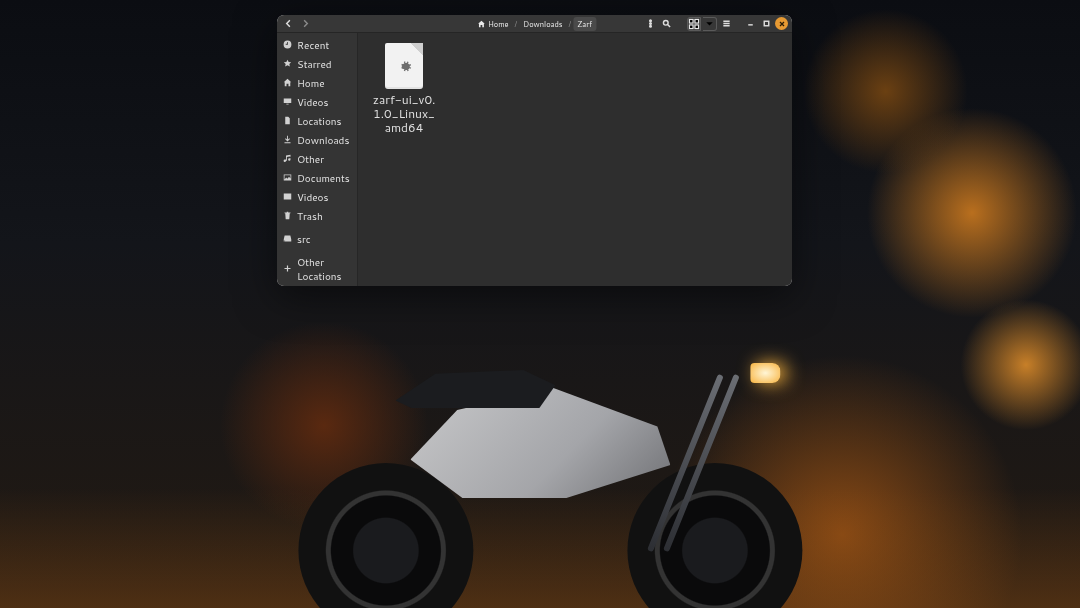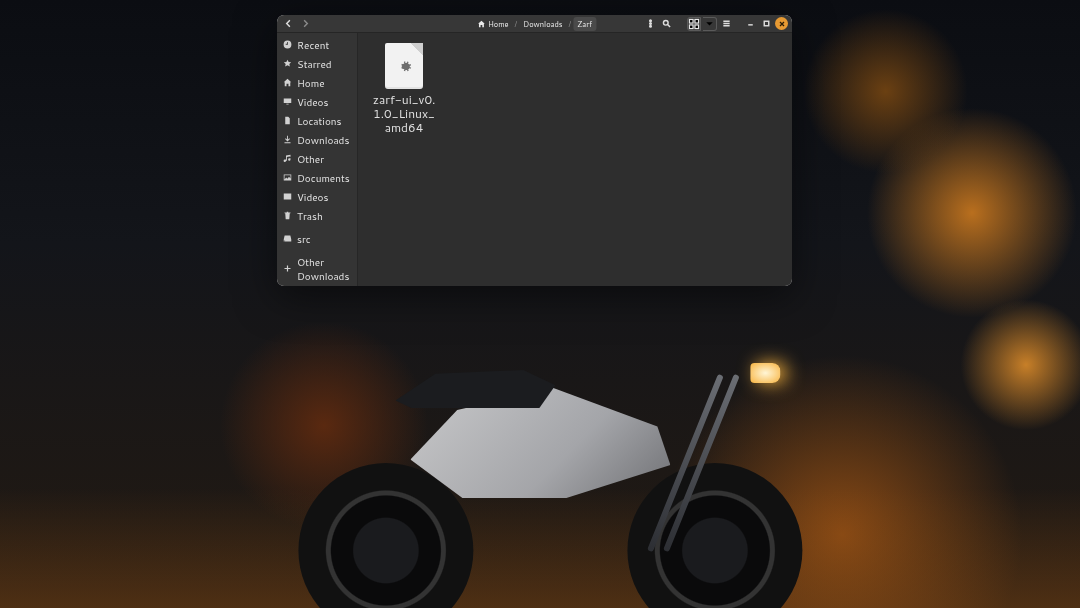--- a/index.html
+++ b/index.html
@@ -246,21 +246,21 @@
         <svg viewBox="0 0 12 12">
             <path d="M1 7h10v3H1Zm1.3 1.5a.6.6 0 1 0 .001 0ZM2.2 2h7.6L11 7H1Z"></path>
           </svg>
         <span>src</span>
       </div>
       <div class="side-divider"></div>
       <div class="side-item">
         <svg viewBox="0 0 12 12">
             <path d="M5.2 2h1.6v3.2H10v1.6H6.8V10H5.2V6.8H2V5.2h3.2Z"></path>
           </svg>
-        <span>Other Downloads</span>
+        <span>Other Locations</span>
       </div>
     </div>
 
     <div class="pane">
       <div class="file-grid">
         <div class="file-item">
           <div class="file-icon">
             <div class="fold"></div>
             <div class="gear">
               <svg viewBox="0 0 24 24">

